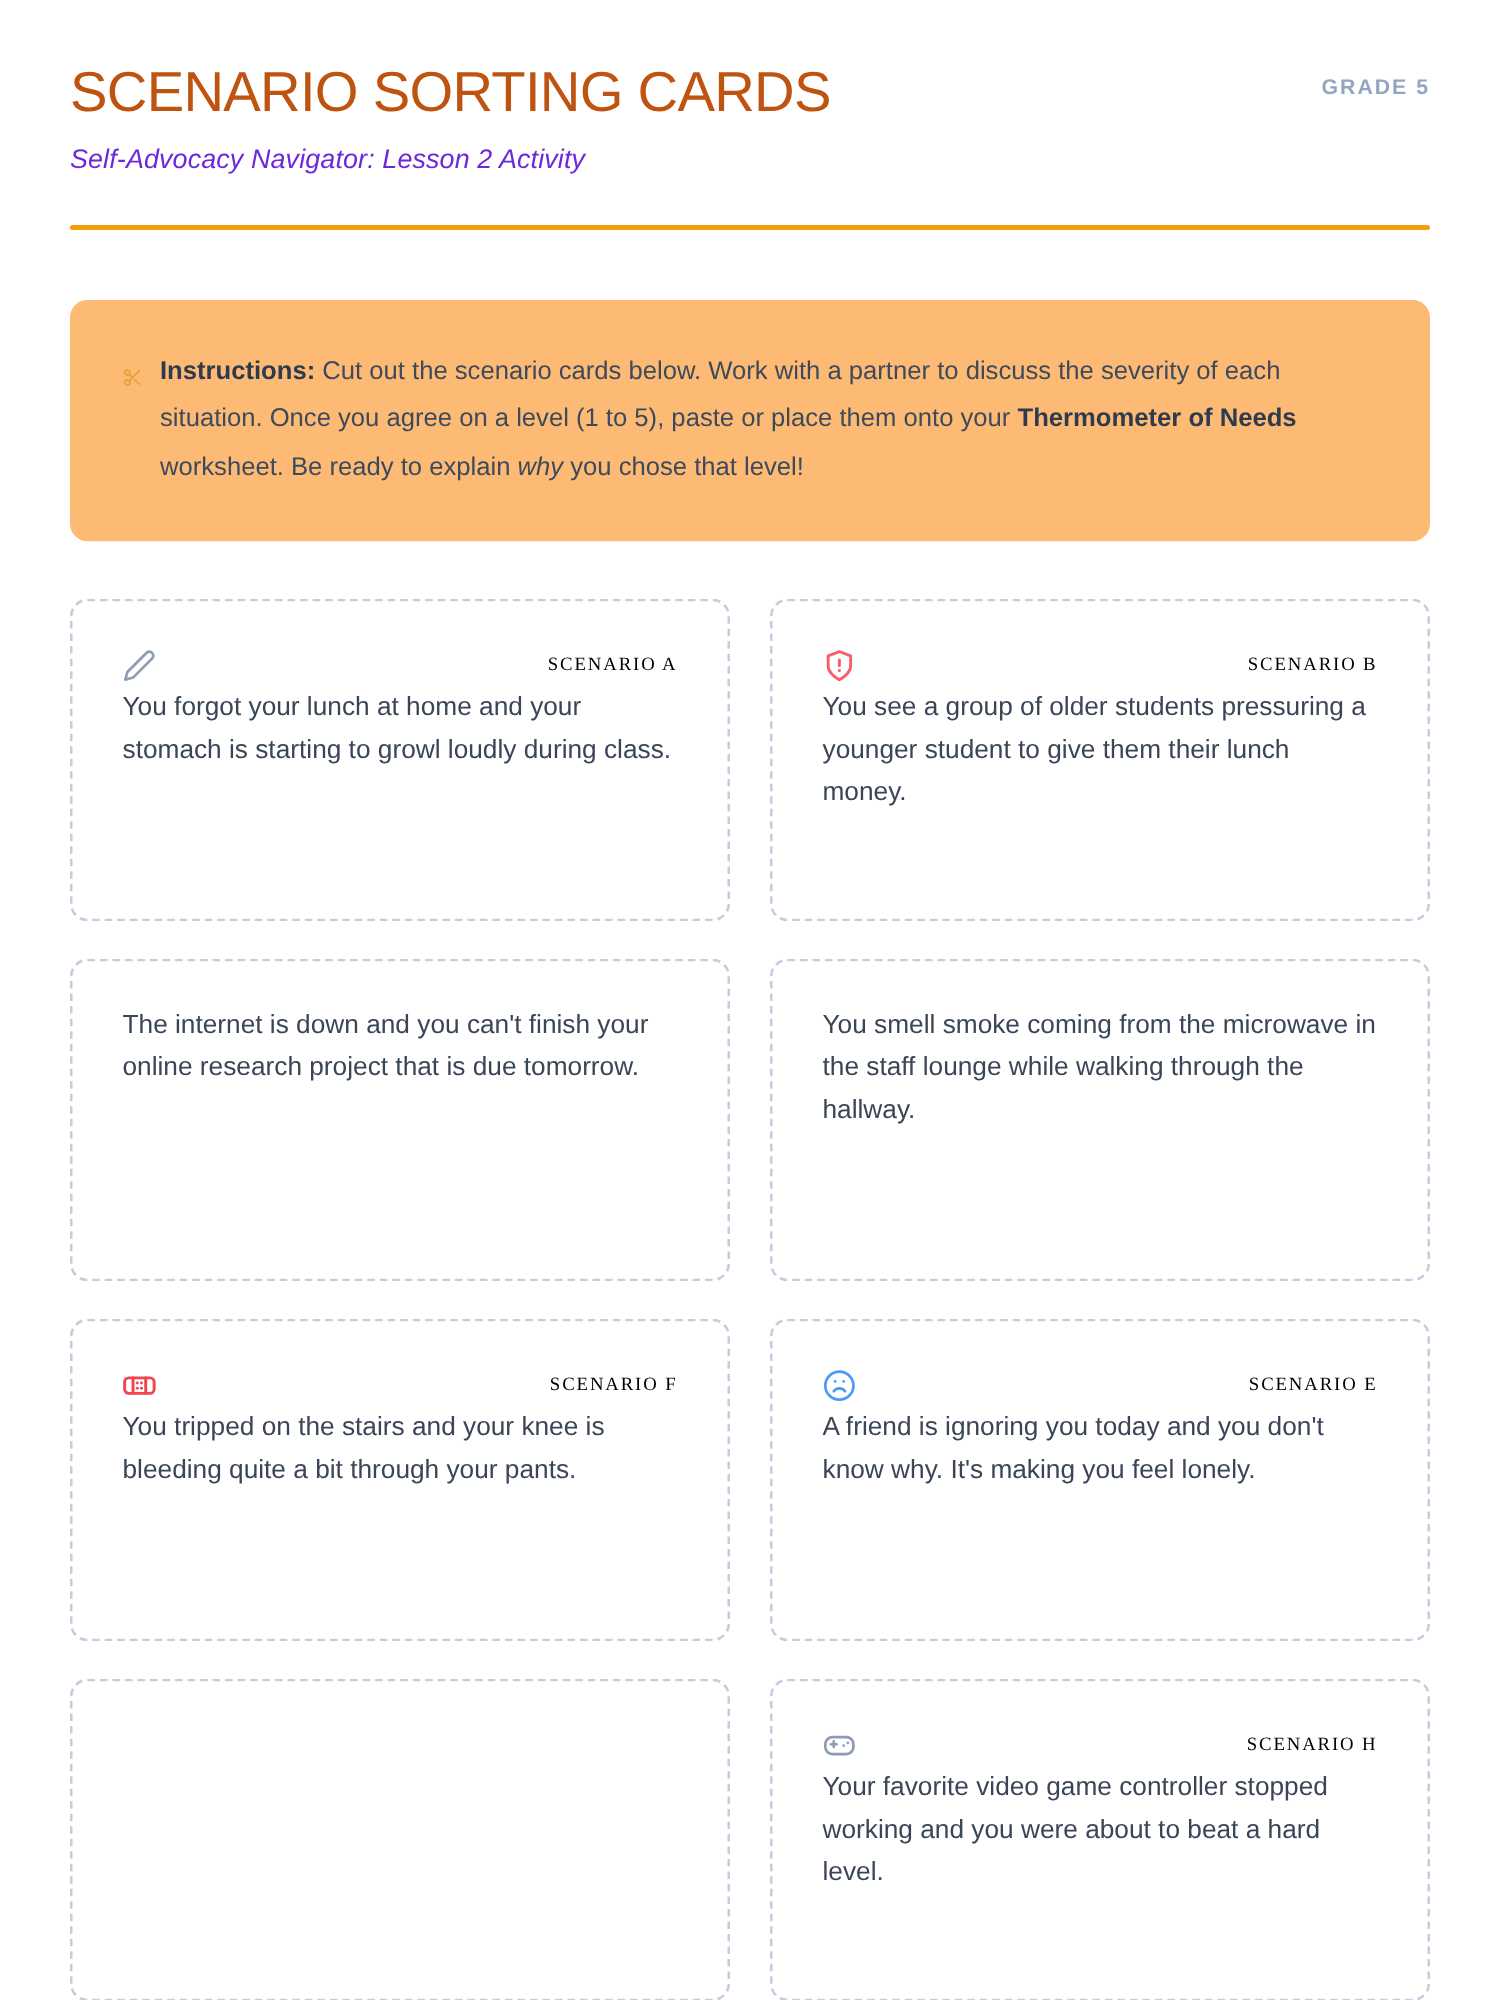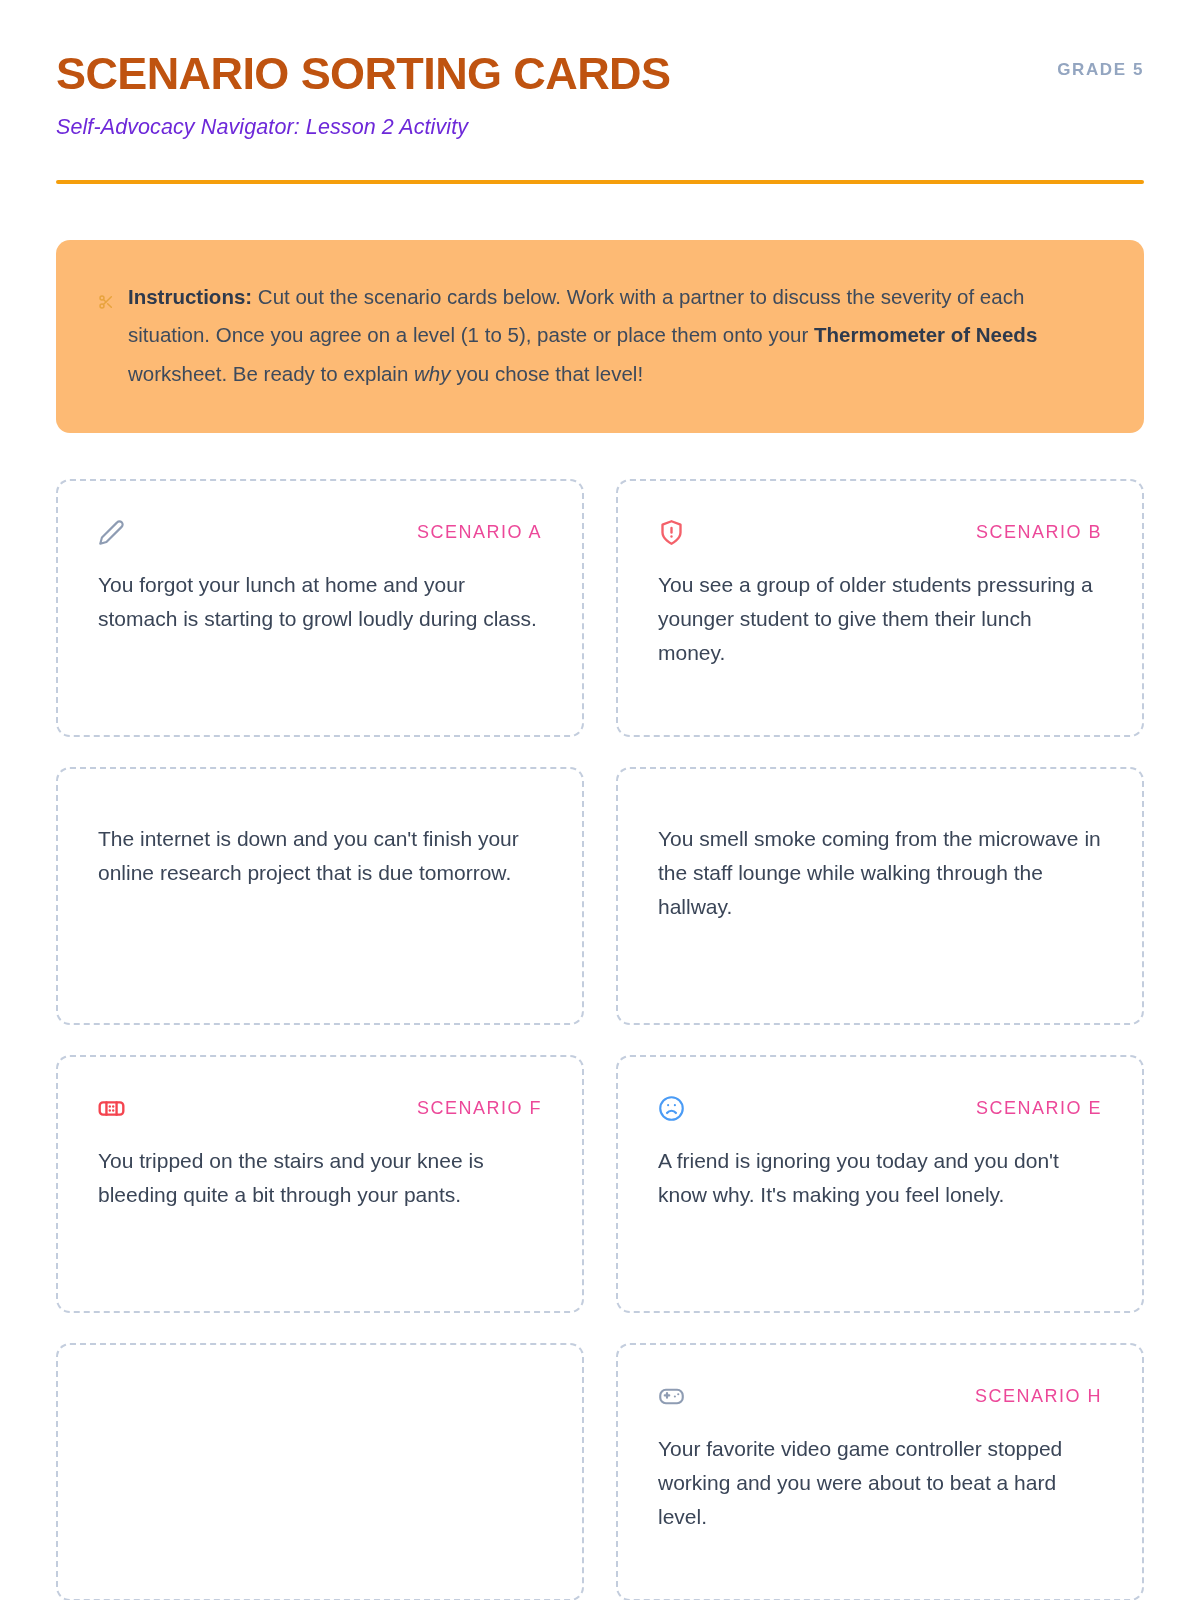--- a/index.html
+++ b/index.html
@@ -22,21 +22,21 @@
   
   .header {
     display: flex;
     align-items: flex-start;
     justify-content: space-between;
   }
   .header-left { padding-top: 2px; }
 
   .page-title {
     font-size: 45px;
-    font-weight: 700;
+    font-weight: 400;
     letter-spacing: -0.6px;
     color: #bf5310;
     line-height: 1.08;
     text-transform: uppercase;
   }
 
   .page-subtitle {
     margin-top: 16px;
     font-size: 21.5px;
     font-style: italic;
@@ -104,28 +104,28 @@
   }
 
   .card-head {
     display: flex;
     align-items: center;
     justify-content: space-between;
     height: 34px;
   }
   .card-icon { display: flex; align-items: center; }
   .card-label {
-    font-size: 18px;
+    font-size: 15px;
     letter-spacing: 1.5px;
-    color: #ec4899;
+    color: #000000;
     font-weight: 500;
     white-space: nowrap;
+    font-family: Liberation Serif, serif;
   }
   .card-text {
-    margin-top: 19px;
     font-size: 21px;
     line-height: 1.62;
     color: #3a4557;
   }
 </style>
 </head>
 <body>
 
 <div class="page">
 

